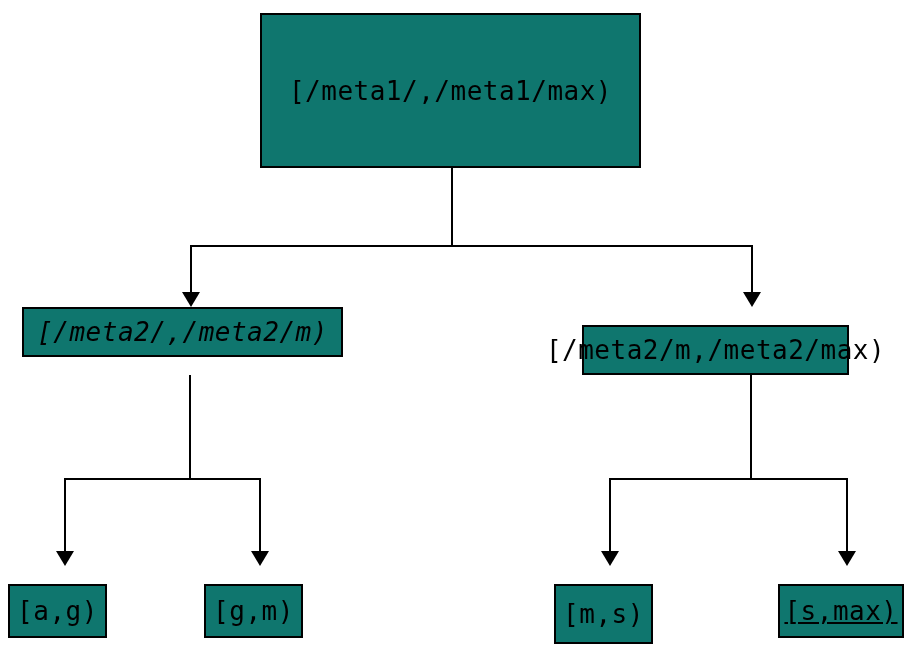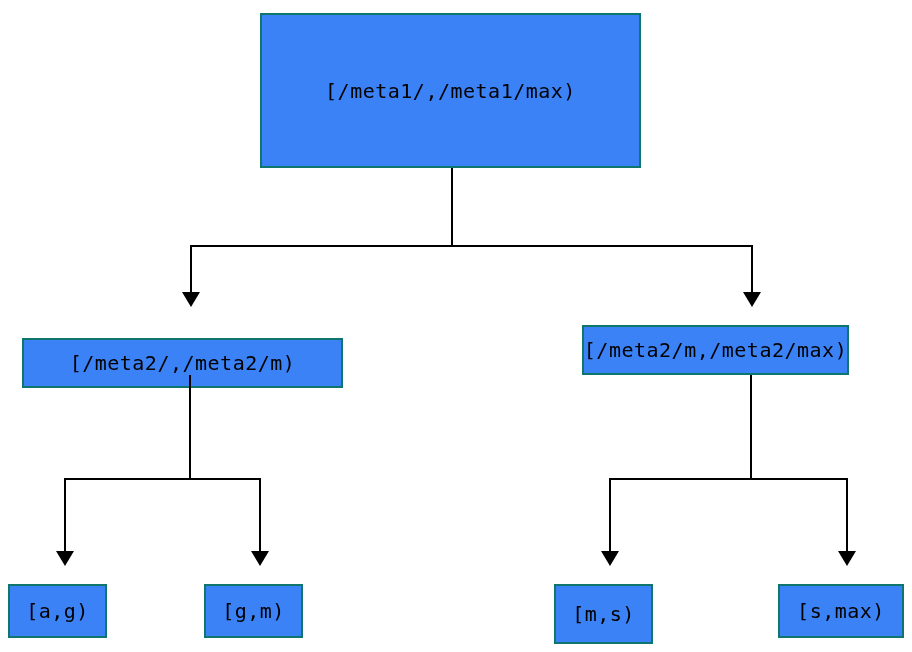--- a/index.html
+++ b/index.html
@@ -11,51 +11,51 @@
     position: relative;
     width: 912px;
     height: 652px;
     background: #ffffff;
     font-family: "DejaVu Sans Mono", "Liberation Mono", monospace;
     overflow: hidden;
   }
   .node {
     position: absolute;
     box-sizing: border-box;
-    border: 2px solid #0f766e;
-    background: #3b82f6;
+    border: 2px solid #000000;
+    background: #0f766e;
     display: flex;
     align-items: center;
     justify-content: center;
-    font-size: 20px;
+    font-size: 26px;
     color: #000000;
     white-space: nowrap;
     letter-spacing: 0.5px;
   }
   .edge {
     position: absolute;
     background: #000000;
   }
   .arrow {
     position: absolute;
     width: 0;
     height: 0;
     border-left: 9px solid transparent;
     border-right: 9px solid transparent;
     border-top: 15px solid #000000;
   }
 
   
   .node-root       { left: 260px; top: 13px;  width: 381px; height: 155px; }
-  .node-meta2-low  { left: 22px;  top: 338px; width: 321px; height: 50px; }
+  .node-meta2-low  { left: 22px;  top: 307px; width: 321px; height: 50px; font-style: italic; }
   .node-meta2-high { left: 582px; top: 325px; width: 267px; height: 50px; }
   .node-leaf-ag    { left: 8px;   top: 584px; width: 99px;  height: 54px; }
   .node-leaf-gm    { left: 204px; top: 584px; width: 99px;  height: 54px; }
   .node-leaf-ms    { left: 554px; top: 584px; width: 99px;  height: 60px; }
-  .node-leaf-smax  { left: 778px; top: 584px; width: 126px; height: 54px; }
+  .node-leaf-smax  { left: 778px; top: 584px; width: 126px; height: 54px; text-decoration: underline; }
 
   
   .e-root-stem        { left: 451px; top: 168px; width: 2px;   height: 79px; }
   .e-root-bar         { left: 190px; top: 245px; width: 563px; height: 2px; }
   .e-root-drop-left   { left: 190px; top: 245px; width: 2px;   height: 48px; }
   .e-root-drop-right  { left: 751px; top: 245px; width: 2px;   height: 48px; }
   .a-root-left        { left: 182px; top: 292px; }
   .a-root-right       { left: 743px; top: 292px; }
 
   

